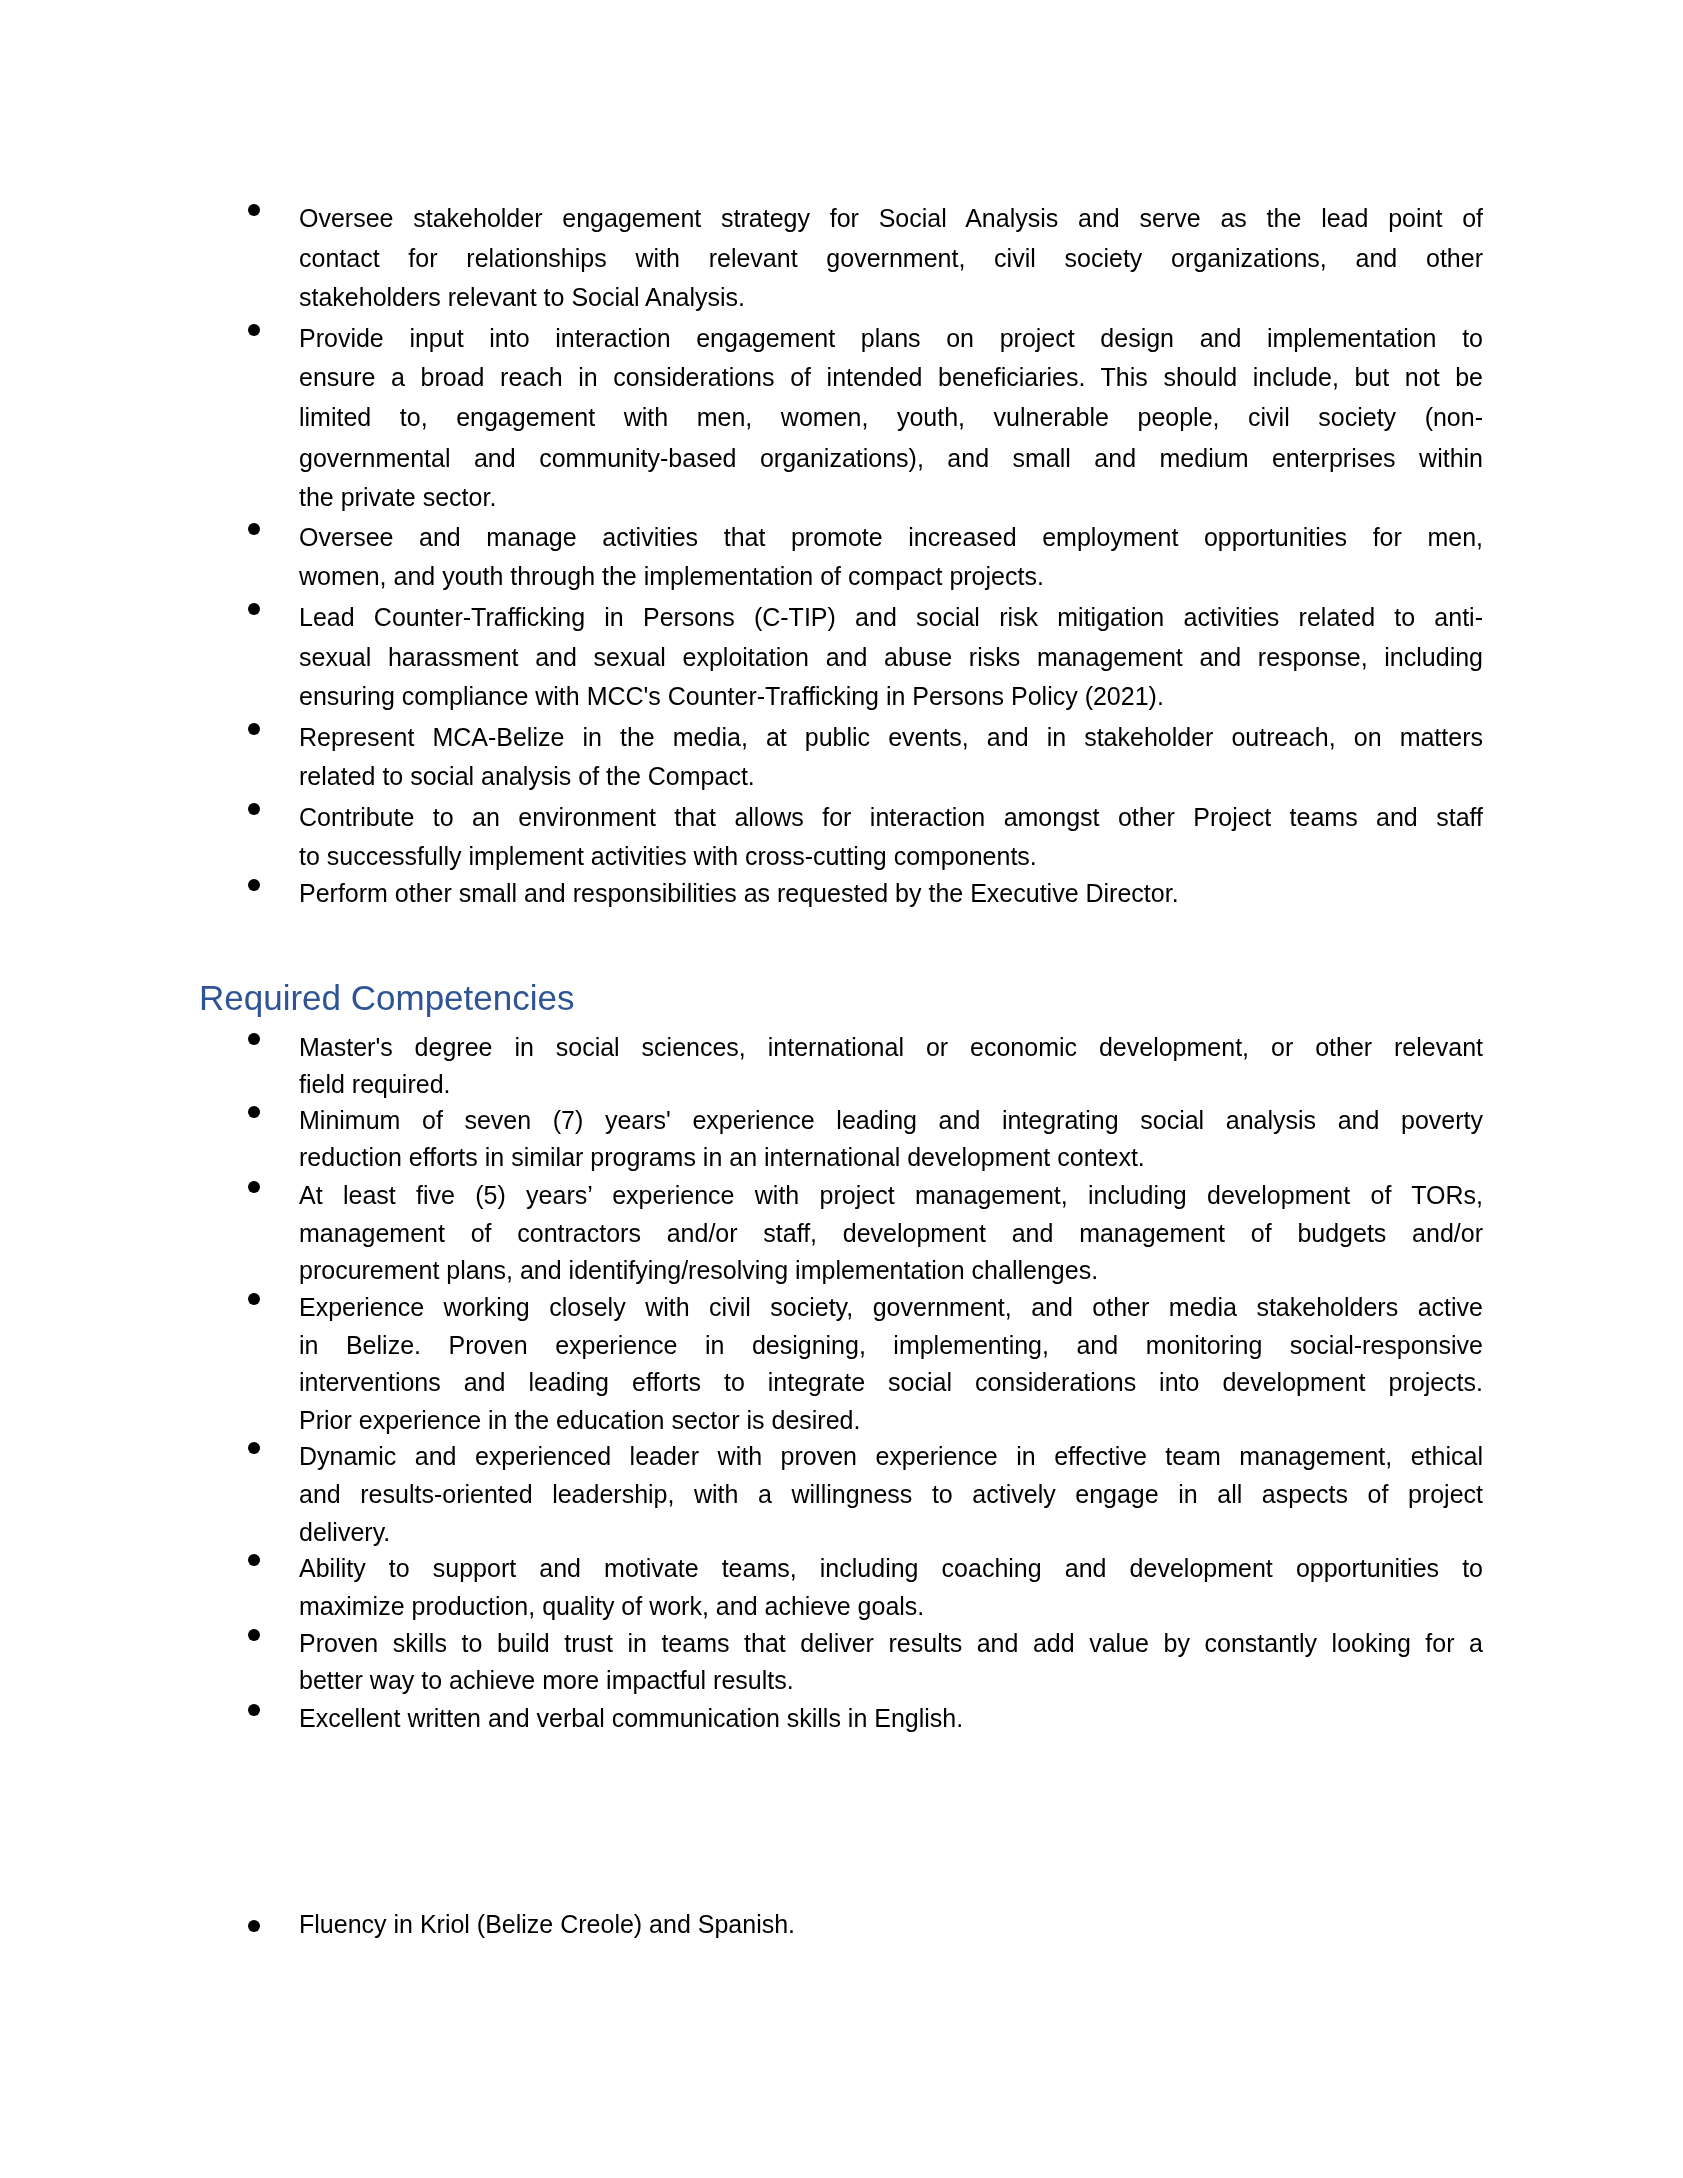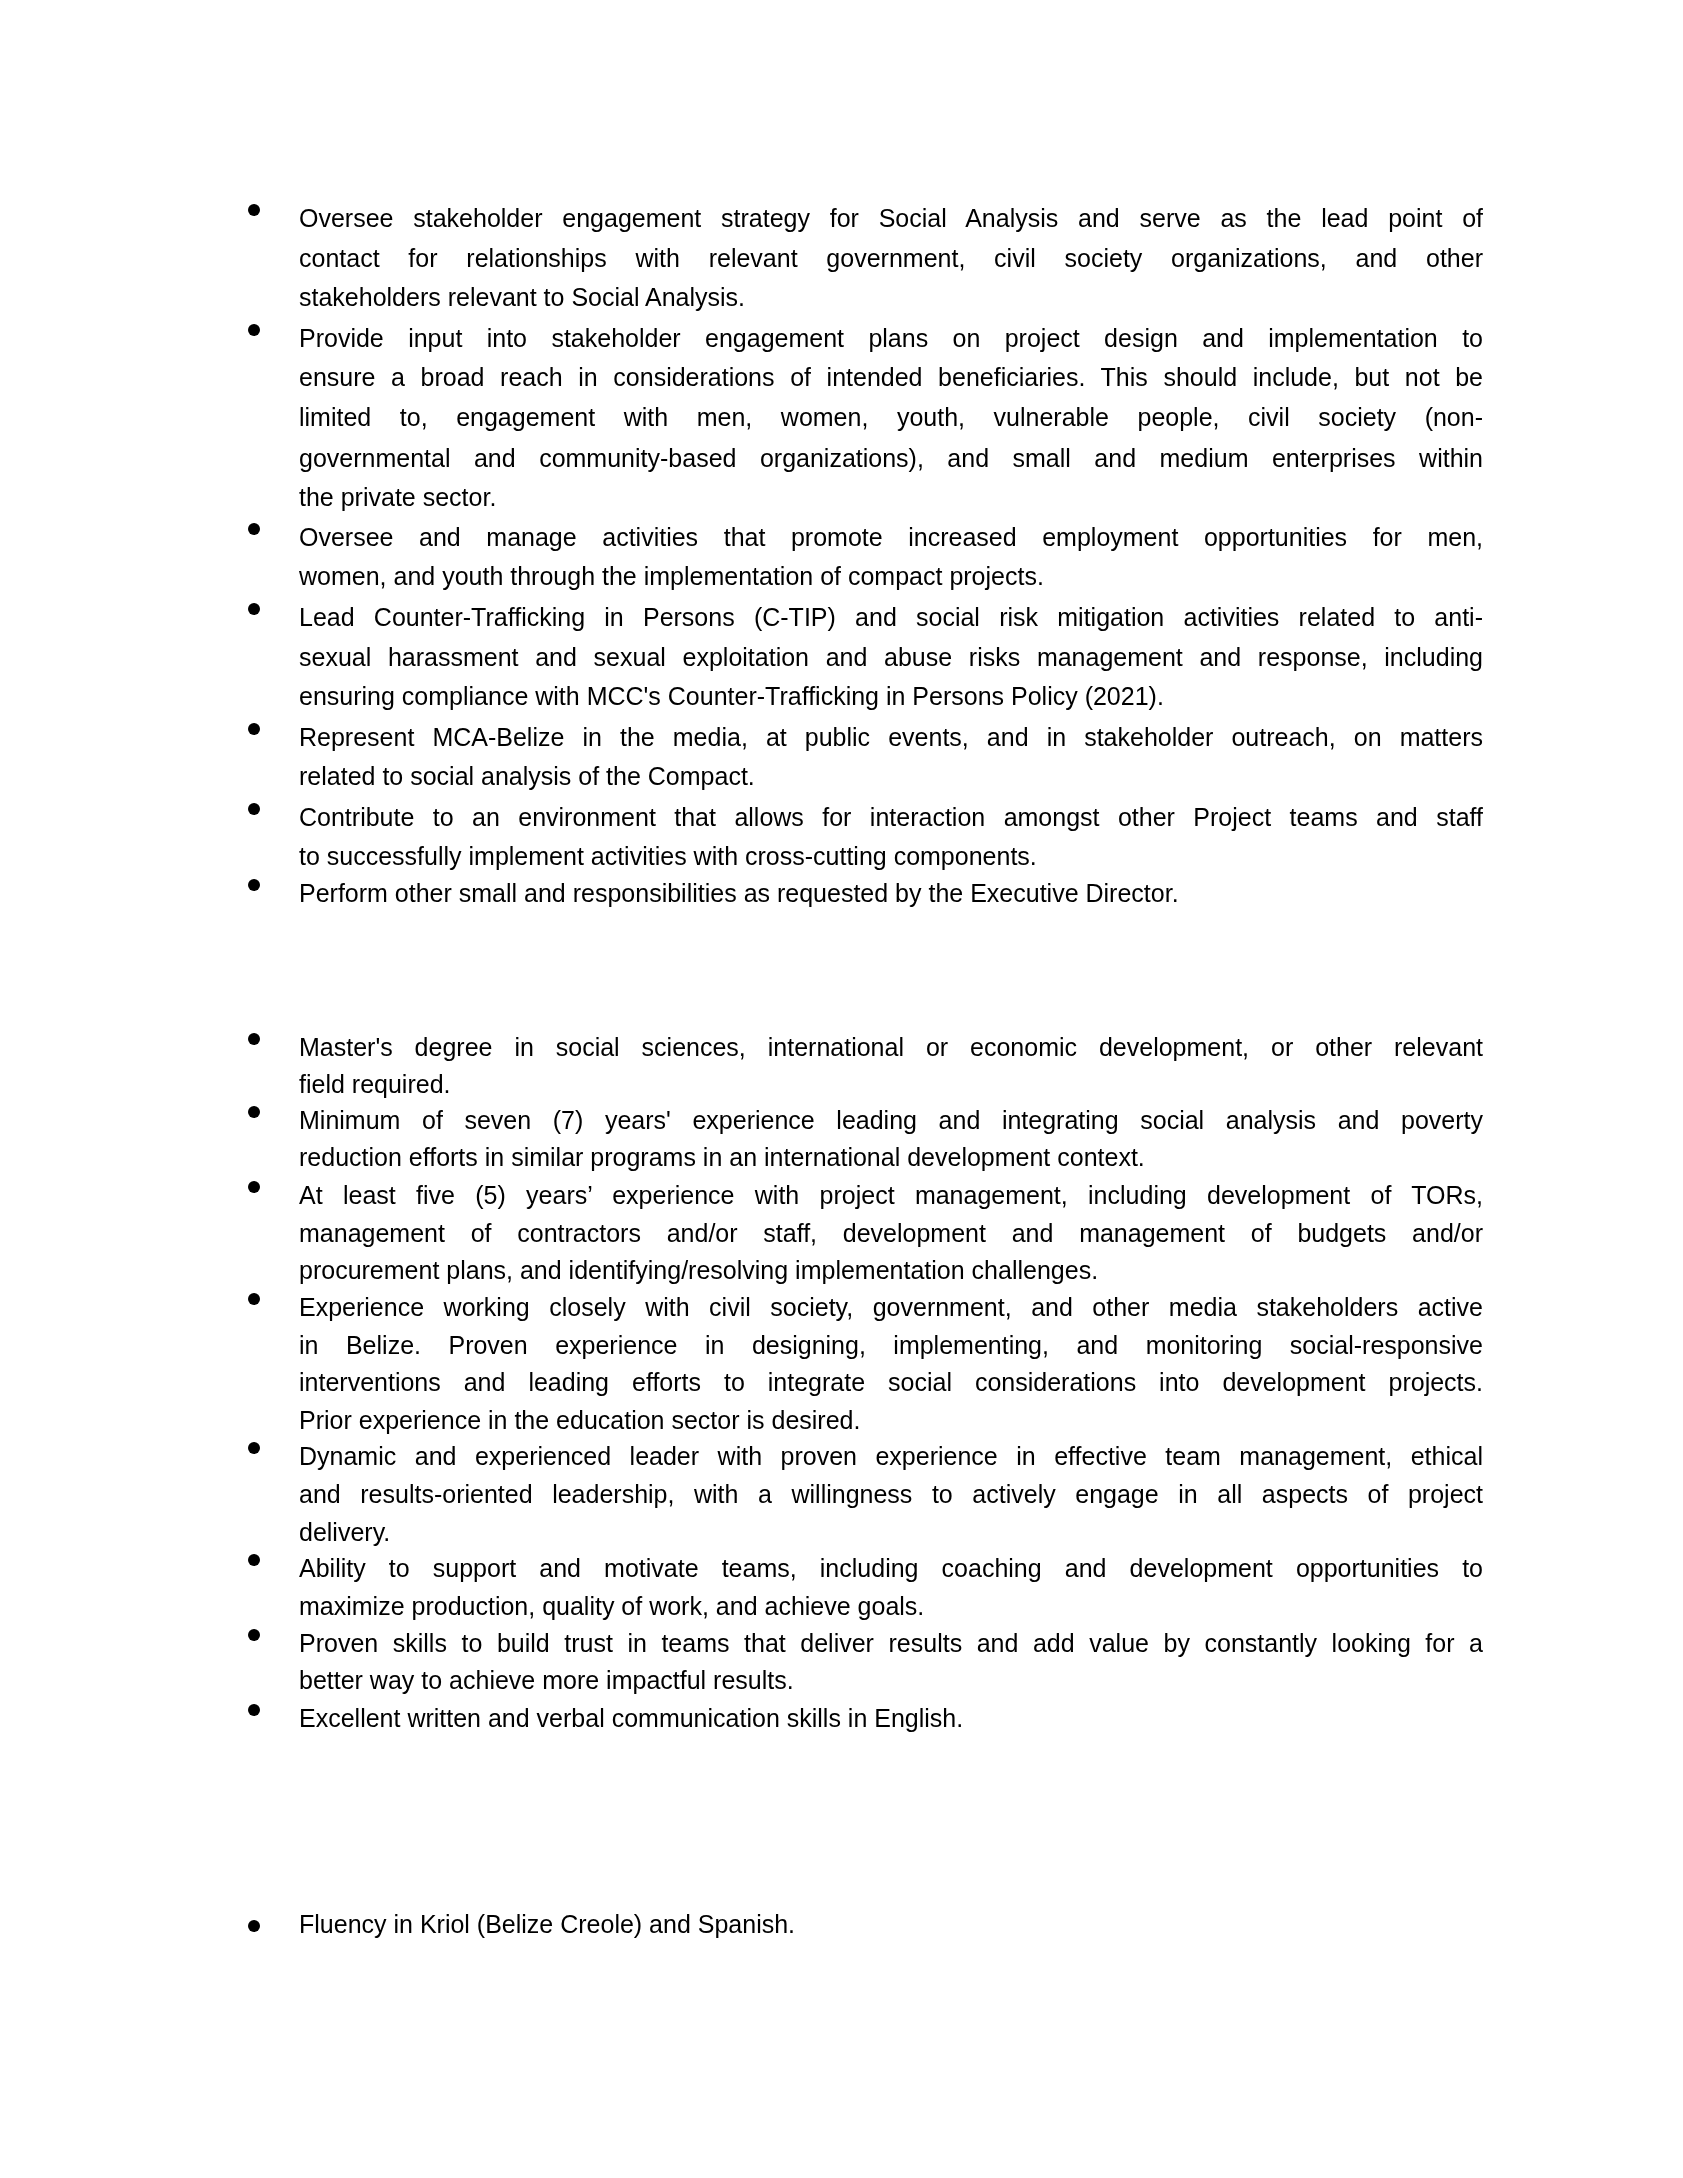--- a/index.html
+++ b/index.html
@@ -43,21 +43,21 @@
 
     <div>
       <span class="bullet" style="top:204px"></span>
       <div class="line j" style="top:203px">Oversee stakeholder engagement strategy for Social Analysis and serve as the lead point of</div>
       <div class="line j" style="top:243px">contact for relationships with relevant government, civil society organizations, and other</div>
       <div class="line" style="top:282px">stakeholders relevant to Social Analysis.</div>
     </div>
 
     <div>
       <span class="bullet" style="top:324px"></span>
-      <div class="line j" style="top:323px">Provide input into stakeholder engagement plans on project design and implementation to</div>
+      <div class="line j" style="top:323px">Provide input into interaction engagement plans on project design and implementation to</div>
       <div class="line j" style="top:362px">ensure a broad reach in considerations of intended beneficiaries. This should include, but not be</div>
       <div class="line j" style="top:402px">limited to, engagement with men, women, youth, vulnerable people, civil society (non-</div>
       <div class="line j" style="top:443px">governmental and community-based organizations), and small and medium enterprises within</div>
       <div class="line" style="top:482px">the private sector.</div>
     </div>
 
     <div>
       <span class="bullet" style="top:523px"></span>
       <div class="line j" style="top:522px">Oversee and manage activities that promote increased employment opportunities for men,</div>
       <div class="line" style="top:561px">women, and youth through the implementation of compact projects.</div>
@@ -81,20 +81,21 @@
       <div class="line j" style="top:802px">Contribute to an environment that allows for interaction amongst other Project teams and staff</div>
       <div class="line" style="top:841px">to successfully implement activities with cross-cutting components.</div>
     </div>
 
     <div>
       <span class="bullet" style="top:879px"></span>
       <div class="line" style="top:878px">Perform other small and responsibilities as requested by the Executive Director.</div>
     </div>
   </div>
 
+  <div class="heading" style="top:976px">Required Competencies</div>
 
   <div>
 
     <div>
       <span class="bullet" style="top:1033px"></span>
       <div class="line j" style="top:1032px">Master's degree in social sciences, international or economic development, or other relevant</div>
       <div class="line" style="top:1069px">field required.</div>
     </div>
 
     <div>

